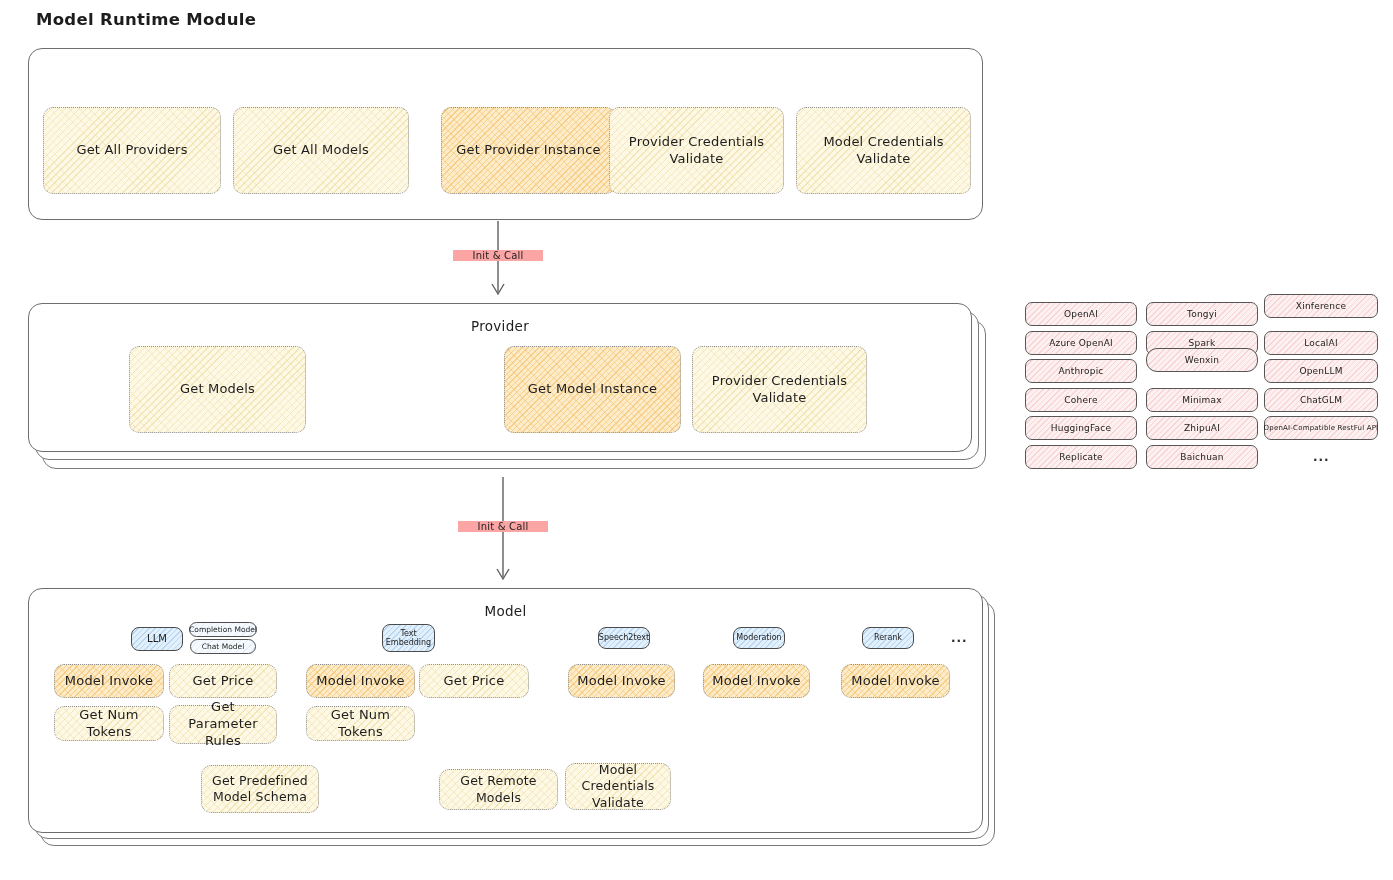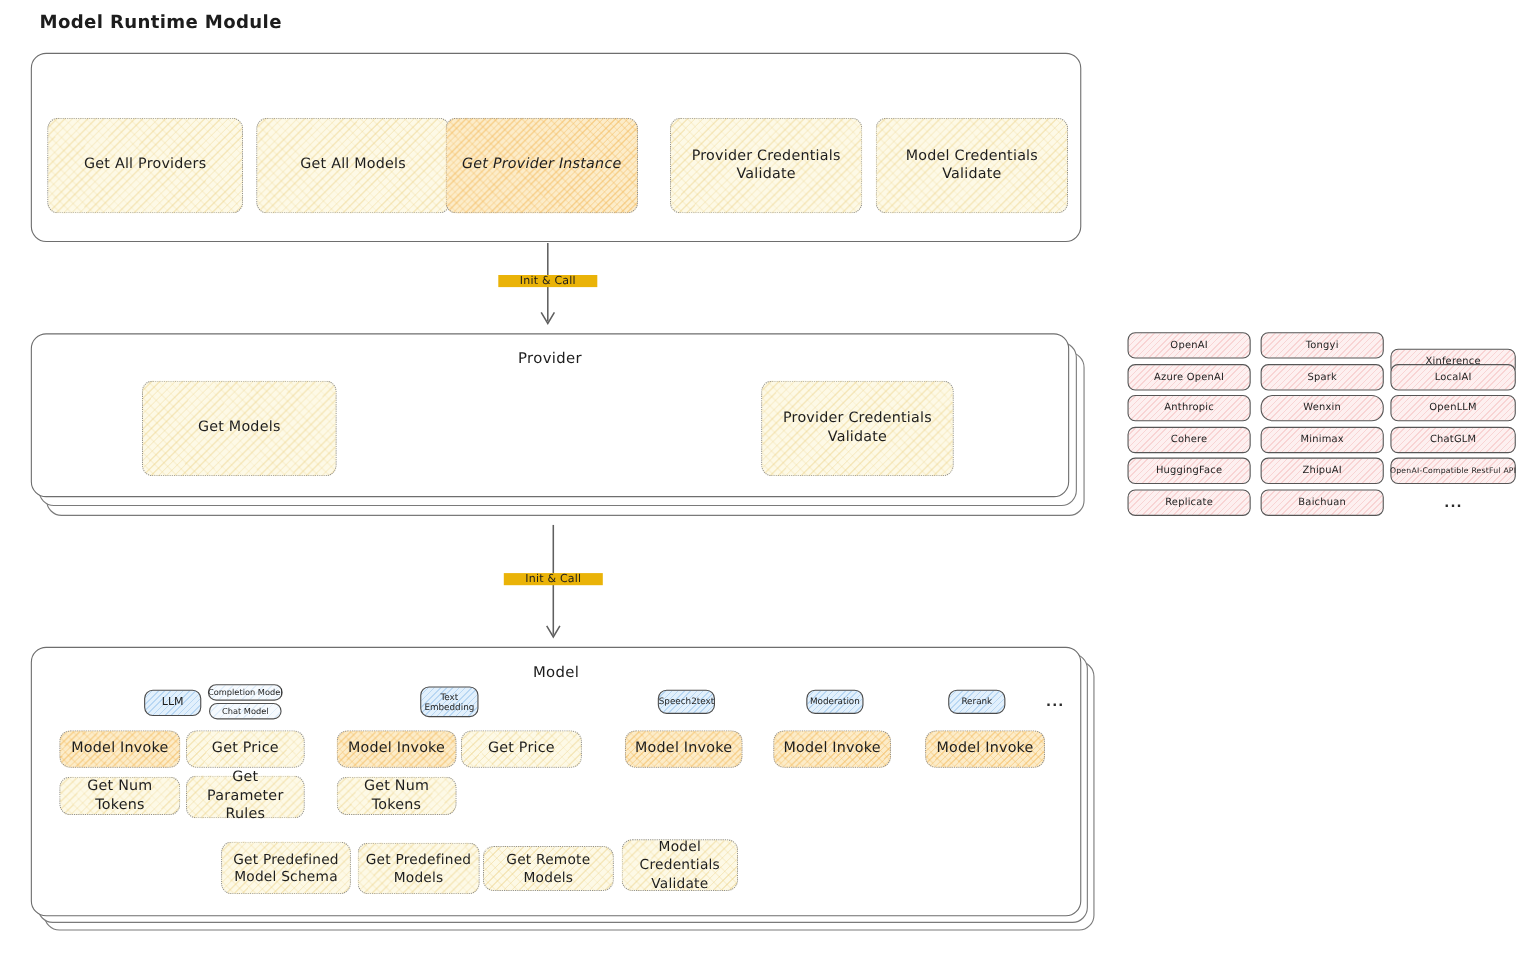--- a/index.html
+++ b/index.html
@@ -32,67 +32,68 @@
   .tag-blue { position:absolute; display:flex; align-items:center; justify-content:center;
               text-align:center; line-height:1.15; font-size:8px;
               border:1.4px solid #4a4a4a; border-radius:8px; background-color:#e2f0fc;
               background-image:repeating-linear-gradient(135deg, rgba(135,185,232,0.45) 0 1px, transparent 1px 4px); }
   .tag-white { position:absolute; display:flex; align-items:center; justify-content:center;
                font-size:7.5px; white-space:nowrap;
                border:1.3px solid #4f4f4f; border-radius:8px; background-color:#f6fafe;
                background-image:repeating-linear-gradient(135deg, rgba(150,195,235,0.22) 0 1px, transparent 1px 5px); }
 
   .ellipsis { position:absolute; font-size:12px; font-weight:600; letter-spacing:1px; color:#2a2a2a; }
-  .arrow-label { position:absolute; width:90px; text-align:center; font-size:10px; letter-spacing:0.2px; background:#eab308; }
+  .arrow-label { position:absolute; width:90px; text-align:center; font-size:10px; letter-spacing:0.2px; background:#fca5a5; }
   .arrow-svg { position:absolute; }
 </style>
 </head>
 <body>
 
 <div class="canvas">
 
   <div class="page-title">Model Runtime Module</div>
 
   <div class="container-box" style="left:28px; top:48px; width:955px; height:172px;">
     <div class="op-box op-yellow" style="left:14px; top:58px; width:178px; height:87px;">Get All Providers</div>
     <div class="op-box op-yellow" style="left:204px; top:58px; width:176px; height:87px;">Get All Models</div>
-    <div class="op-box op-orange" style="left:376px; top:58px; width:175px; height:87px;font-style:italic;">Get Provider Instance</div>
+    <div class="op-box op-orange" style="left:412px; top:58px; width:175px; height:87px;">Get Provider Instance</div>
     <div class="op-box op-yellow" style="left:580px; top:58px; width:175px; height:87px;">Provider Credentials Validate</div>
     <div class="op-box op-yellow" style="left:767px; top:58px; width:175px; height:87px;">Model Credentials Validate</div>
   </div>
 
   <svg class="arrow-svg" style="left:490px; top:221px;" width="16" height="75" viewBox="0 0 16 75">
     <line x1="8" y1="0" x2="8" y2="71" stroke="#5f5f5f" stroke-width="1.4"></line>
     <polyline points="2,63 8,73 14,63" fill="none" stroke="#5f5f5f" stroke-width="1.4"></polyline>
   </svg>
   <div class="arrow-label" style="left:453px; top:250px;">Init &amp; Call</div>
 
   <div class="stack-layer" style="left:42px; top:320px; width:944px; height:149px;"></div>
   <div class="stack-layer" style="left:35px; top:311px; width:944px; height:149px;"></div>
   <div class="container-box" style="left:28px; top:303px; width:944px; height:149px;">
     <div class="section-title" style="top:14px;">Provider</div>
     <div class="op-box op-yellow" style="left:100px; top:42px; width:177px; height:87px;">Get Models</div>
+    <div class="op-box op-orange" style="left:475px; top:42px; width:177px; height:87px;">Get Model Instance</div>
     <div class="op-box op-yellow" style="left:663px; top:42px; width:175px; height:87px;">Provider Credentials Validate</div>
   </div>
 
   <div class="pink-box" style="left:1025px; top:302px; width:112px; height:24px;">OpenAI</div>
   <div class="pink-box" style="left:1025px; top:331px; width:112px; height:24px;">Azure OpenAI</div>
   <div class="pink-box" style="left:1025px; top:359px; width:112px; height:24px;">Anthropic</div>
   <div class="pink-box" style="left:1025px; top:388px; width:112px; height:24px;text-align:center;">Cohere</div>
   <div class="pink-box" style="left:1025px; top:416px; width:112px; height:24px;">HuggingFace</div>
   <div class="pink-box" style="left:1025px; top:445px; width:112px; height:24px;">Replicate</div>
 
   <div class="pink-box" style="left:1146px; top:302px; width:112px; height:24px;">Tongyi</div>
   <div class="pink-box" style="left:1146px; top:331px; width:112px; height:24px;">Spark</div>
-  <div class="pink-box" style="left:1146px; top:359px; width:112px; height:24px;border-radius:11px;">Wenxin</div>
+  <div class="pink-box" style="left:1146px; top:348px; width:112px; height:24px;border-radius:11px;">Wenxin</div>
   <div class="pink-box" style="left:1146px; top:388px; width:112px; height:24px;">Minimax</div>
   <div class="pink-box" style="left:1146px; top:416px; width:112px; height:24px;">ZhipuAI</div>
   <div class="pink-box" style="left:1146px; top:445px; width:112px; height:24px;">Baichuan</div>
 
-  <div class="pink-box" style="left:1264px; top:317px; width:114px; height:24px;">Xinference</div>
+  <div class="pink-box" style="left:1264px; top:294px; width:114px; height:24px;">Xinference</div>
   <div class="pink-box" style="left:1264px; top:331px; width:114px; height:24px;">LocalAI</div>
   <div class="pink-box" style="left:1264px; top:359px; width:114px; height:24px;">OpenLLM</div>
   <div class="pink-box" style="left:1264px; top:388px; width:114px; height:24px;">ChatGLM</div>
   <div class="pink-box small-label" style="left:1264px; top:416px; width:114px; height:24px;">OpenAI-Compatible RestFul API</div>
   <div class="ellipsis" style="left:1313px; top:450px;">...</div>
 
   <svg class="arrow-svg" style="left:495px; top:477px;" width="16" height="104" viewBox="0 0 16 104">
     <line x1="8" y1="0" x2="8" y2="100" stroke="#5f5f5f" stroke-width="1.4"></line>
     <polyline points="2,92 8,102 14,92" fill="none" stroke="#5f5f5f" stroke-width="1.4"></polyline>
   </svg>
@@ -119,18 +120,17 @@
 
     <div class="op-box op-orange" style="left:277px; top:75px; width:109px; height:34px;">Model Invoke</div>
     <div class="op-box op-yellow" style="left:390px; top:75px; width:110px; height:34px;">Get Price</div>
     <div class="op-box op-yellow" style="left:277px; top:117px; width:109px; height:35px;">Get Num Tokens</div>
 
     <div class="op-box op-orange" style="left:539px; top:75px; width:107px; height:34px;">Model Invoke</div>
     <div class="op-box op-orange" style="left:674px; top:75px; width:107px; height:34px;">Model Invoke</div>
     <div class="op-box op-orange" style="left:812px; top:75px; width:109px; height:34px;">Model Invoke</div>
 
     <div class="op-box op-yellow" style="left:172px; top:176px; width:118px; height:48px; font-size:12.5px;">Get Predefined Model Schema</div>
-    <div class="op-box op-yellow" style="left:296px; top:177px; width:111px; height:47px; font-size:12.5px;">Get Predefined Models</div>
     <div class="op-box op-yellow" style="left:410px; top:180px; width:119px; height:41px; font-size:12.5px;">Get Remote Models</div>
     <div class="op-box op-yellow" style="left:536px; top:174px; width:106px; height:47px; font-size:12.5px;">Model Credentials Validate</div>
   </div>
 
 </div>
 
 </body></html>

